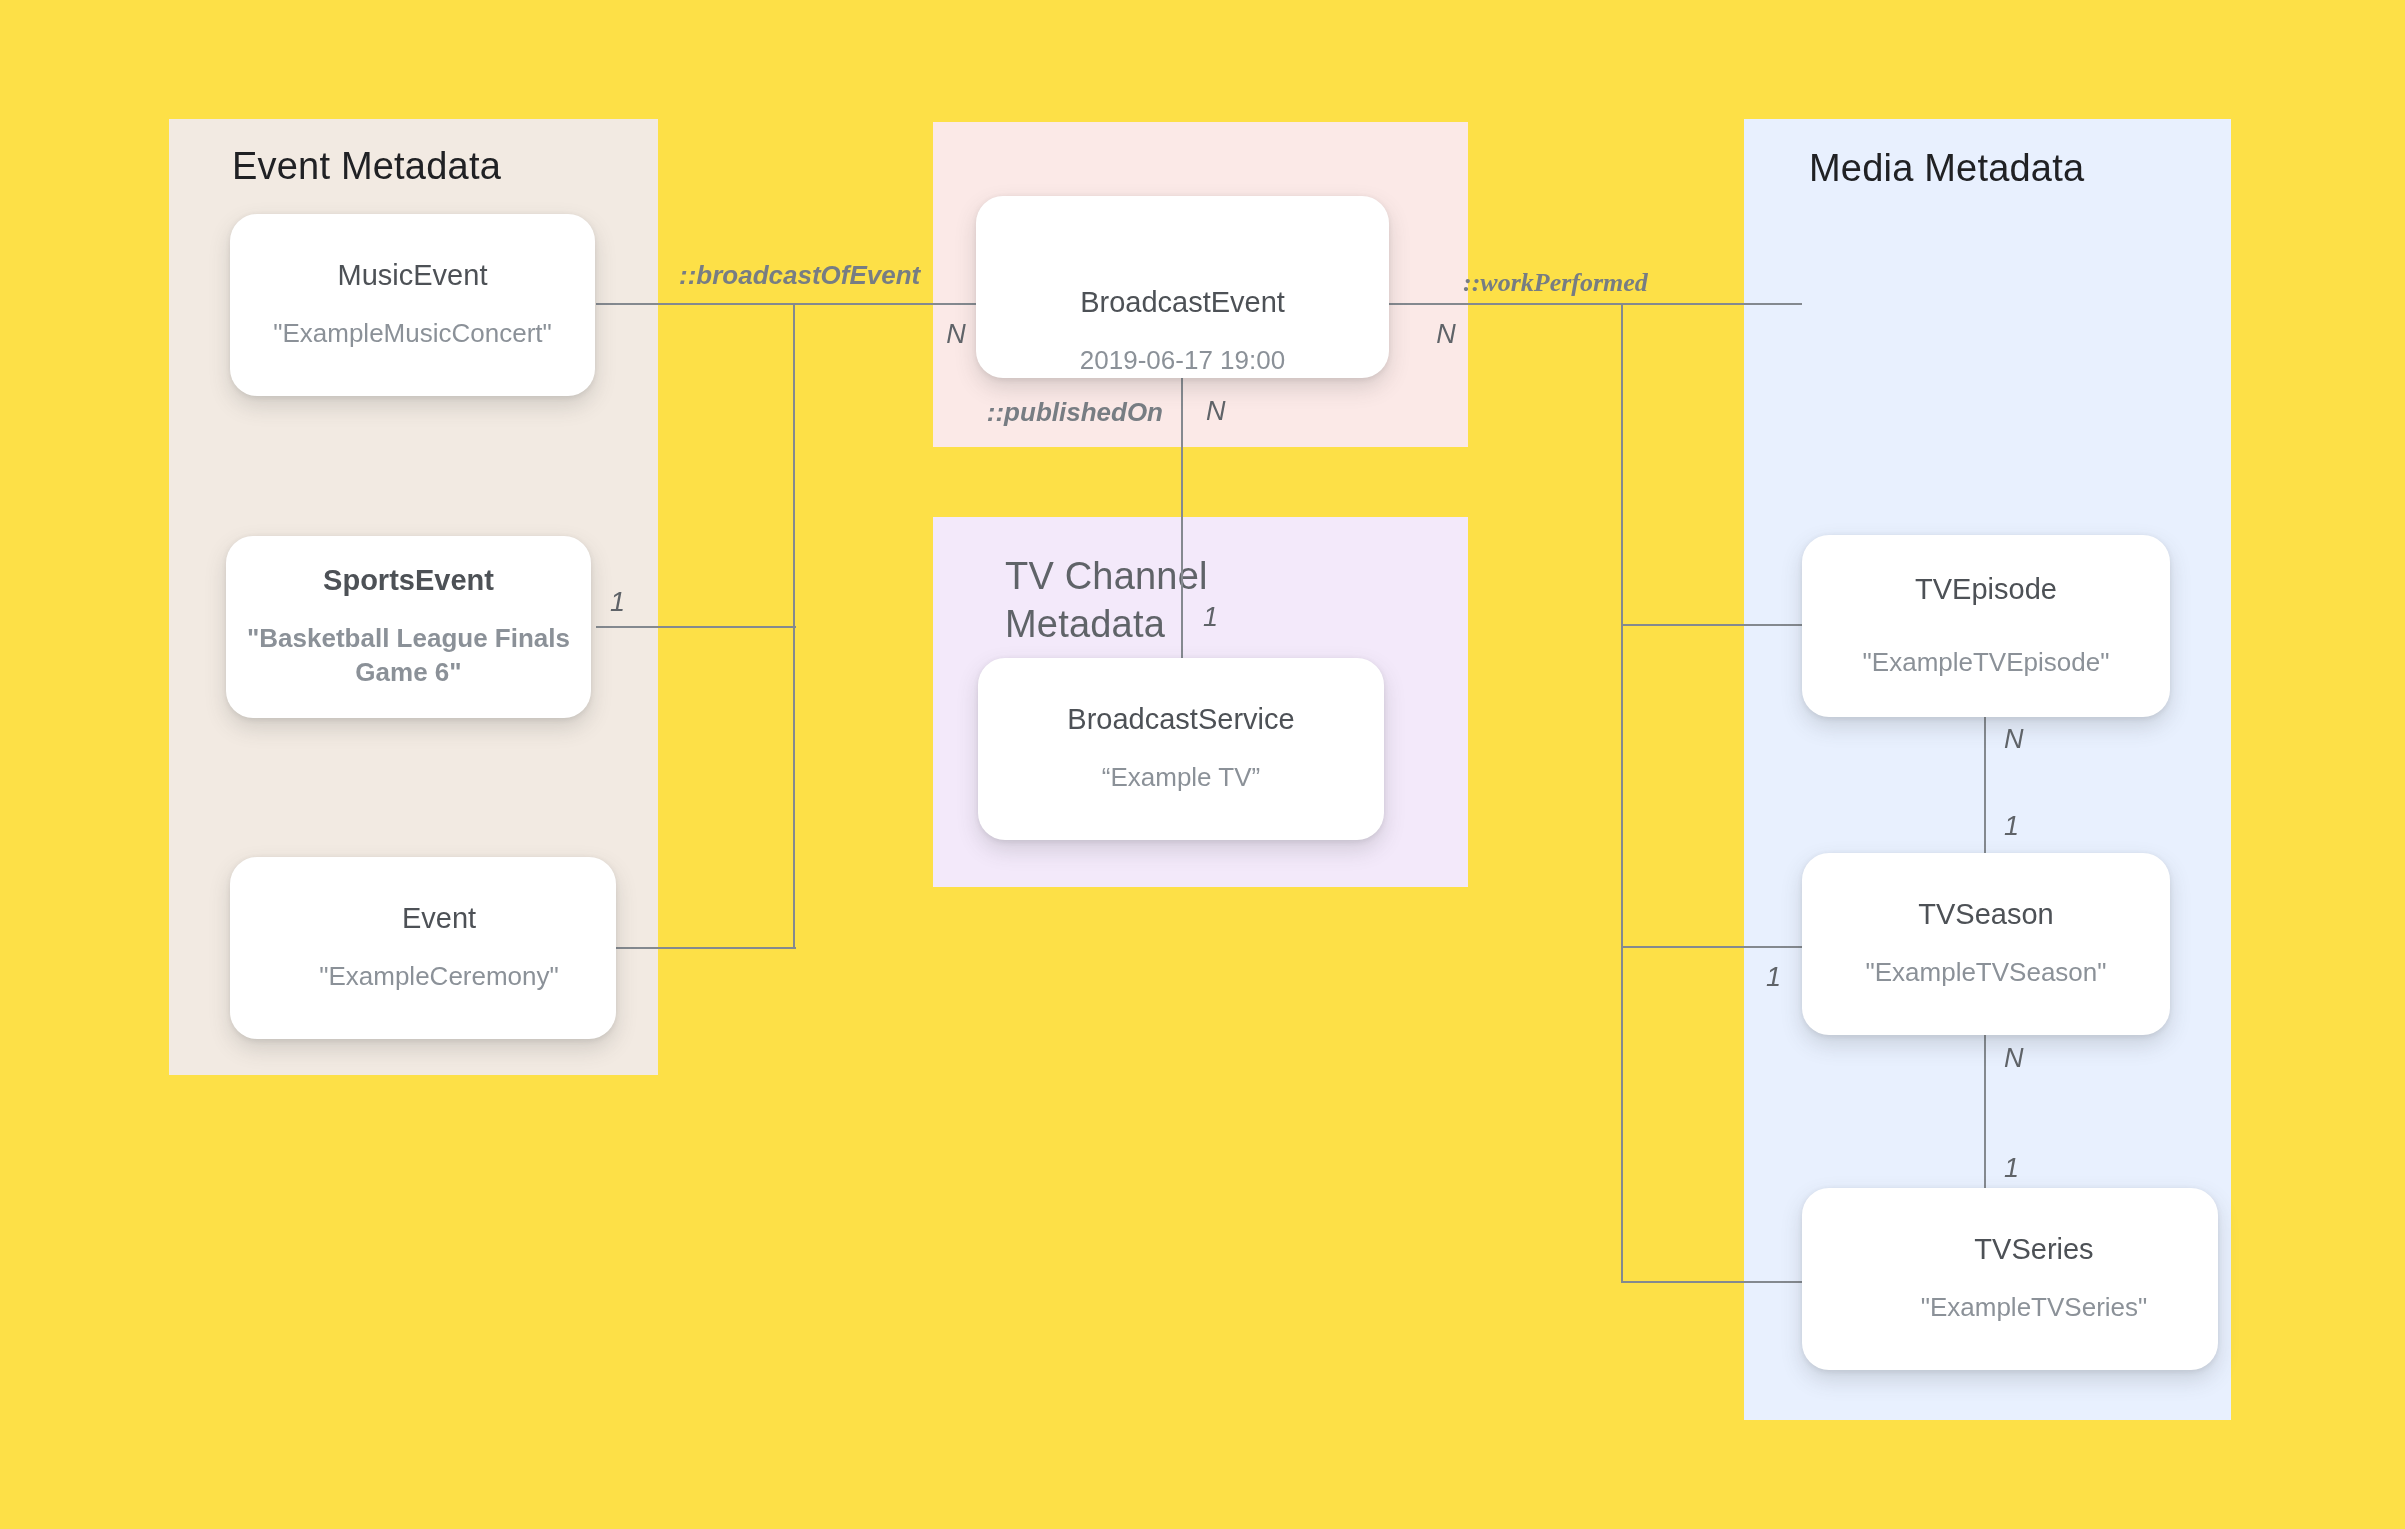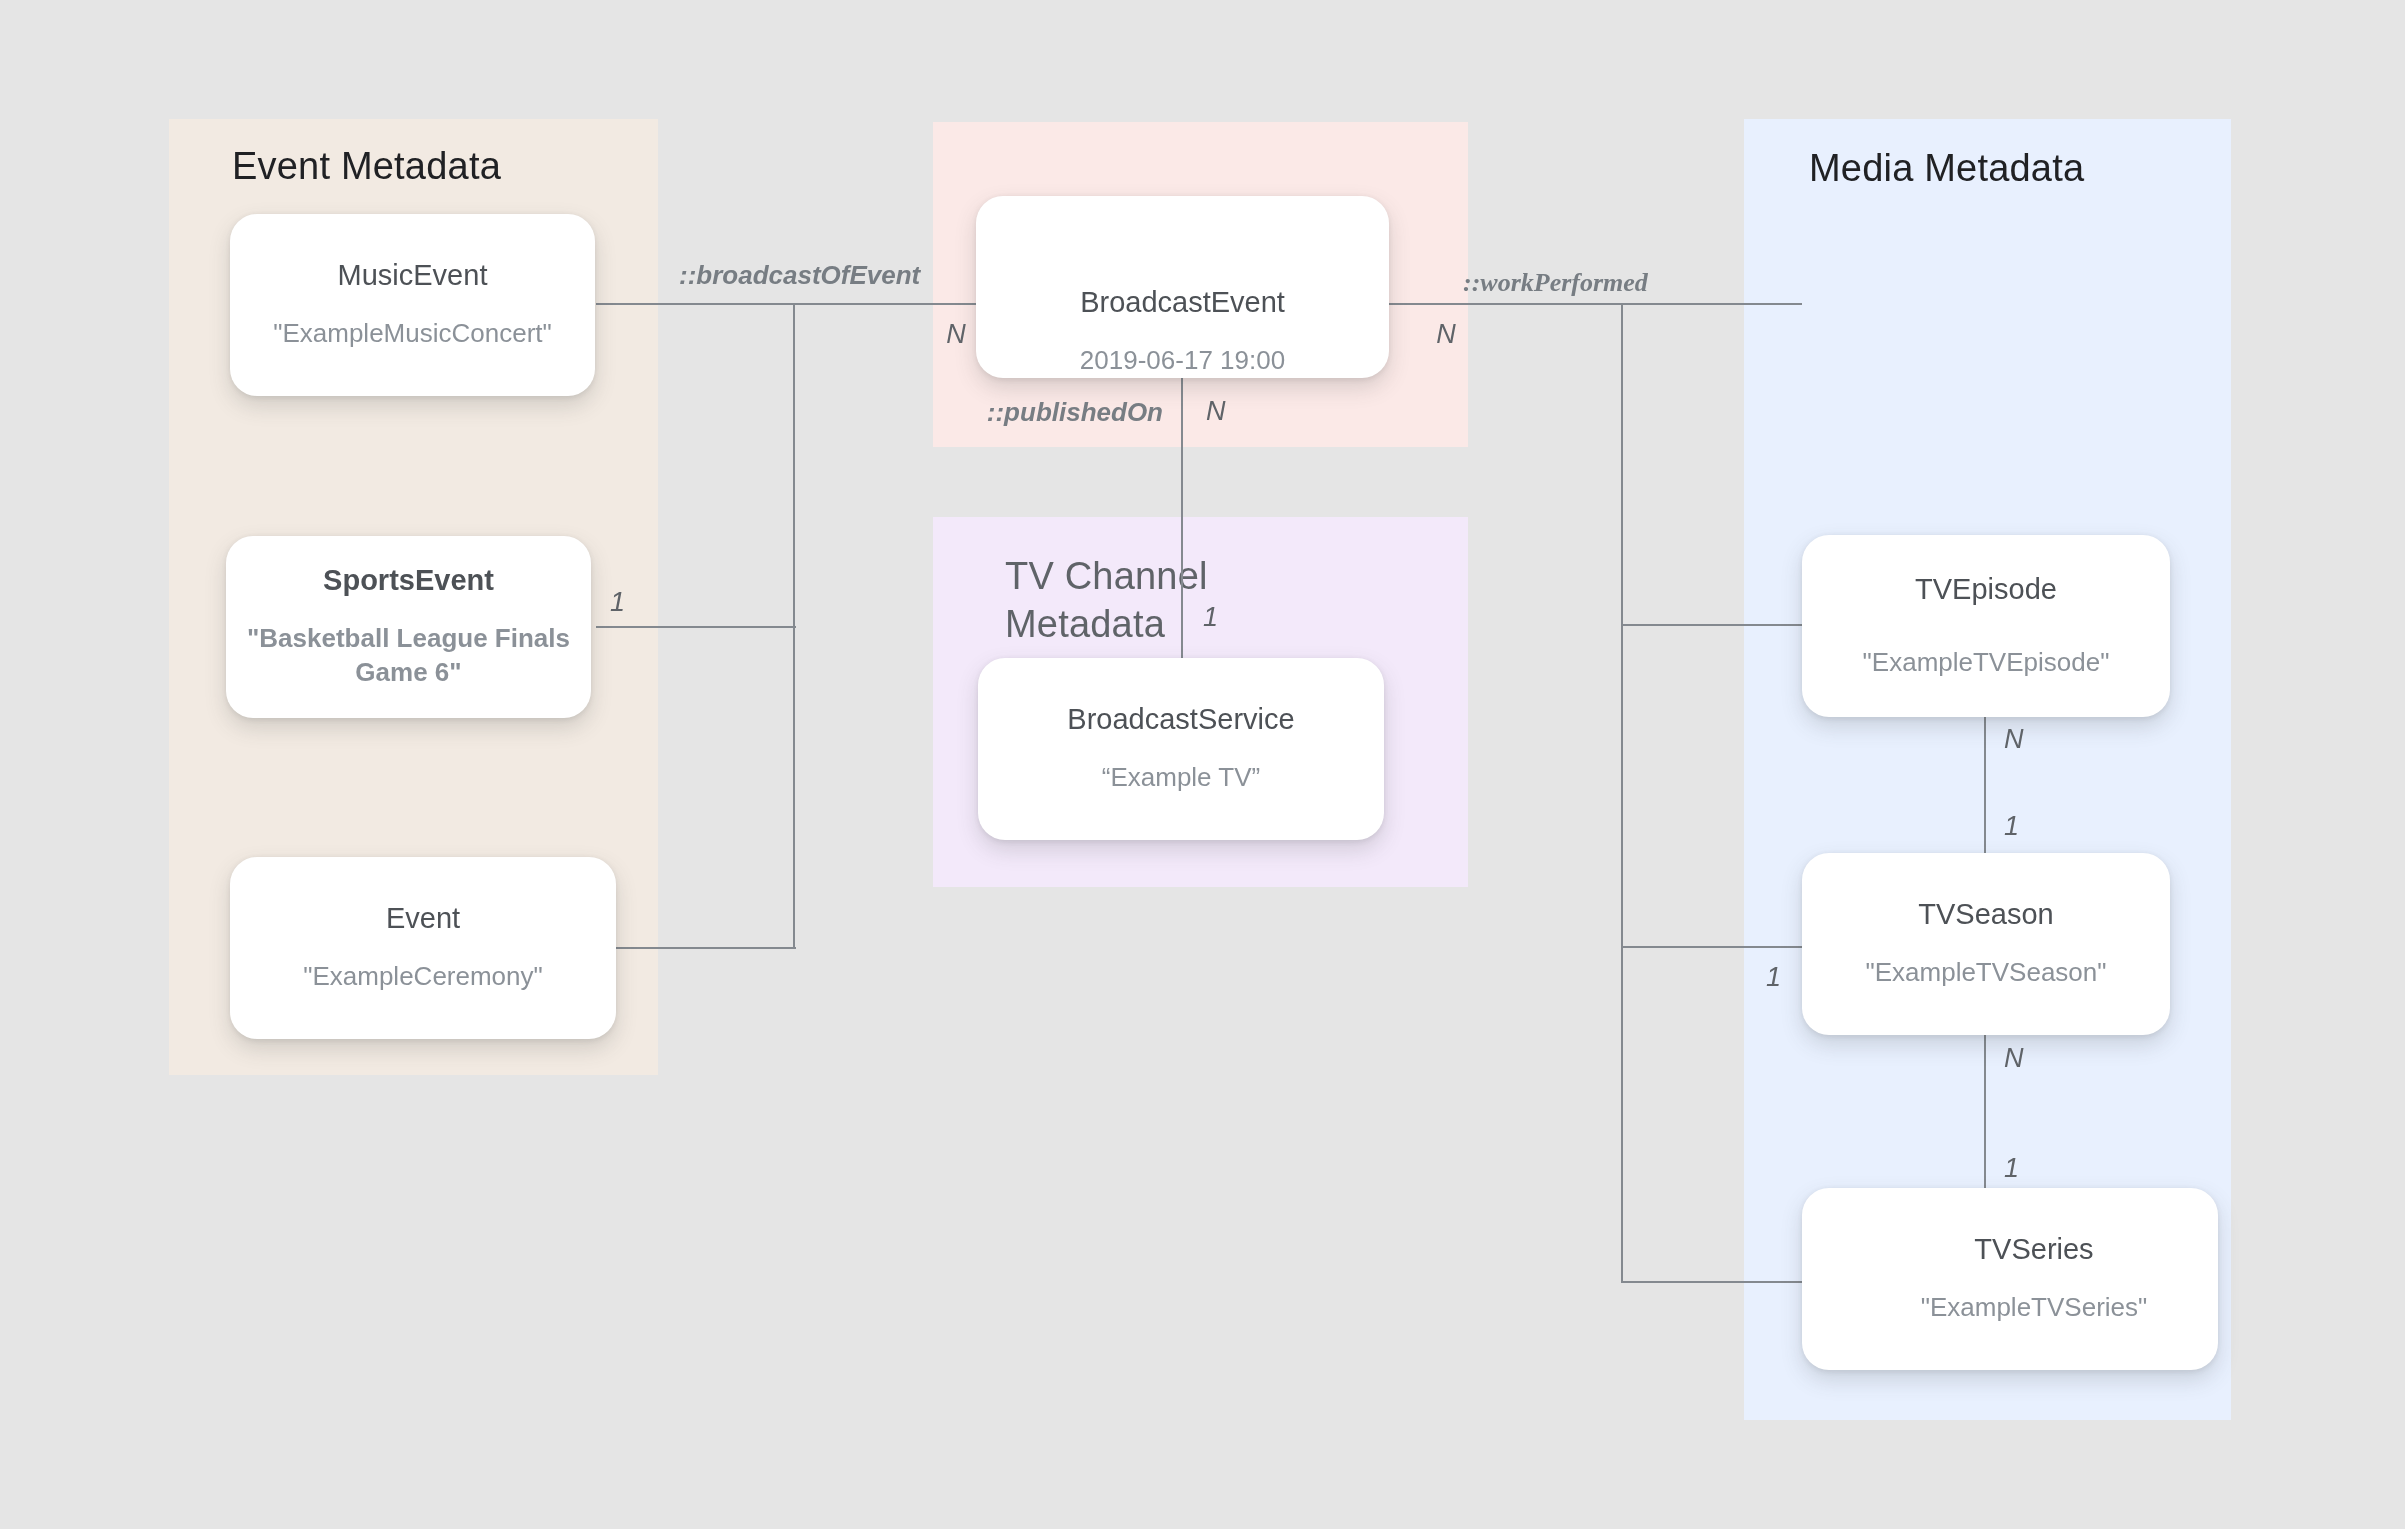--- a/index.html
+++ b/index.html
@@ -1,16 +1,16 @@
 <!DOCTYPE html>
 <html><head>
 <meta charset="utf-8">
 <style>
   html,body{margin:0;padding:0;background:#000;}
-  #stage{position:relative;width:2405px;height:1529px;background:#e5e5e5;overflow:hidden;
+  #stage{position:relative;width:2405px;height:1529px;background:#fde047;overflow:hidden;
          font-family:"Liberation Sans",sans-serif;}
   .panel{position:absolute;}
   .panel-title{position:absolute;font-size:38px;line-height:1.25;letter-spacing:0.2px;}
   .card{position:absolute;background:#fff;border-radius:27px;
         box-shadow:0 9.6px 21px rgba(68,71,70,0.18),0 1.9px 5.7px rgba(68,71,70,0.10);
         display:flex;flex-direction:column;align-items:center;justify-content:center;
         gap:25px;text-align:center;}
   .card-title{font-size:29px;color:#4D5156;}
   .card-value{font-size:26px;color:#8B9198;line-height:1.3;padding:0 21px;}
   .hline,.vline{position:absolute;background:#84898F;}
@@ -48,21 +48,21 @@
   <div class="vline" style="left:1984px;top:1034px;width:1.9px;height:154px;"></div>
 
   <div class="card" style="left:230px;top:214px;width:365px;height:182px;">
     <div class="card-title">MusicEvent</div>
     <div class="card-value">"ExampleMusicConcert"</div>
   </div>
   <div class="card" style="left:226px;top:536px;width:365px;height:182px;font-weight:bold;">
     <div class="card-title">SportsEvent</div>
     <div class="card-value">"Basketball League Finals Game 6"</div>
   </div>
-  <div class="card" style="left:230px;top:857px;width:386px;height:182px;">
+  <div class="card" style="left:230px;top:857px;width:354px;height:182px;padding-left:32px;">
     <div class="card-title">Event</div>
     <div class="card-value">"ExampleCeremony"</div>
   </div>
 
   <div class="card" style="left:976px;top:196px;width:413px;height:182px;justify-content:flex-end;">
     <div class="card-title">BroadcastEvent</div>
     <div class="card-value">2019-06-17 19:00</div>
   </div>
   <div class="card" style="left:978px;top:658px;width:406px;height:182px;">
     <div class="card-title">BroadcastService</div>

